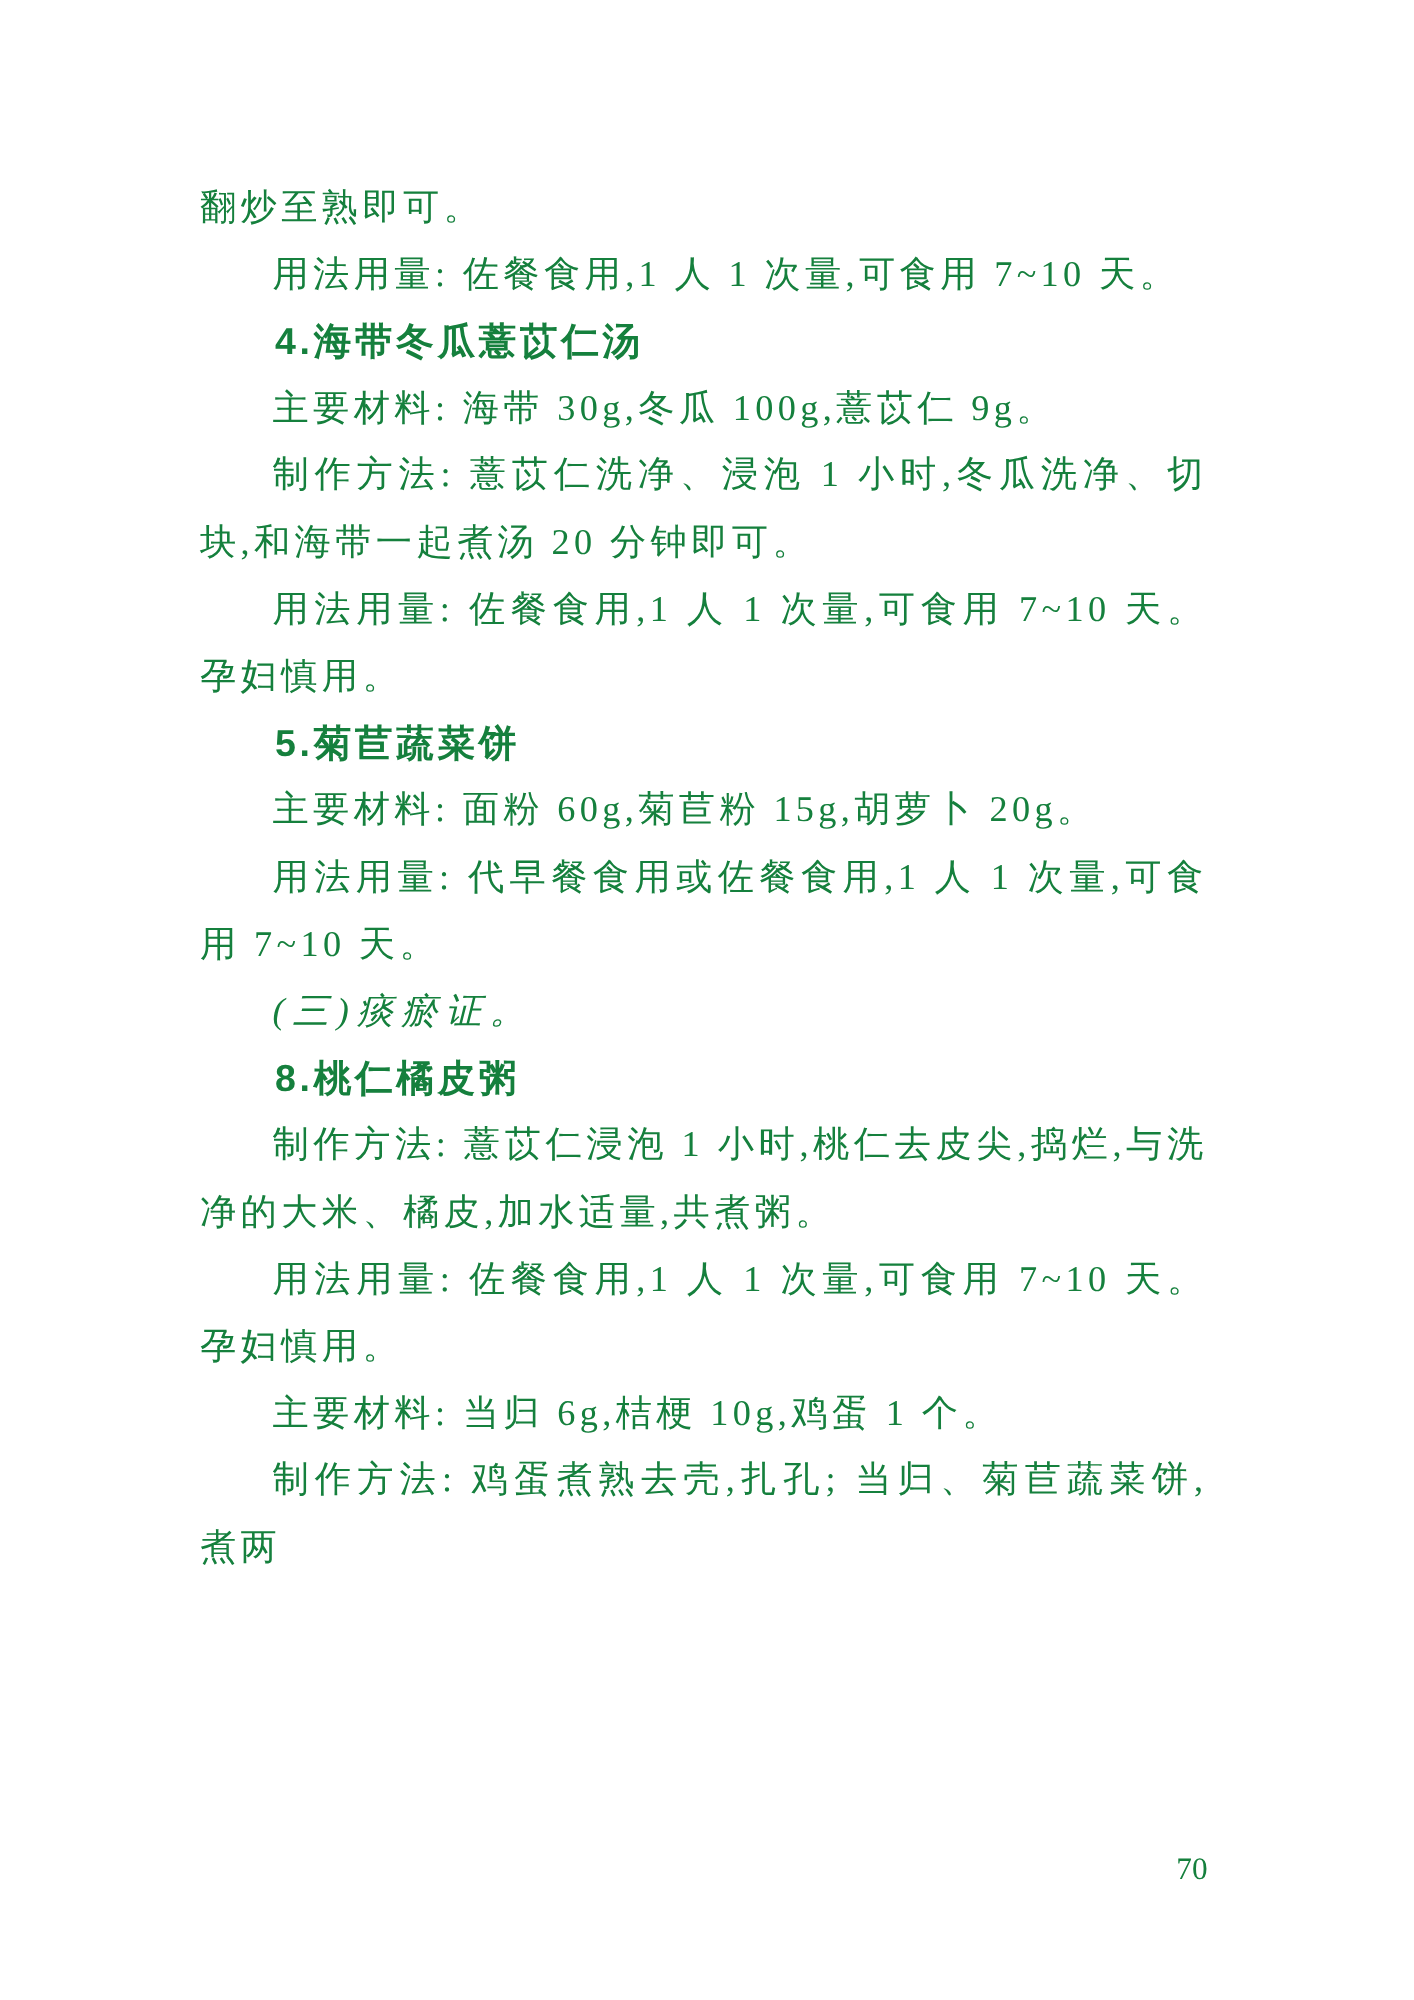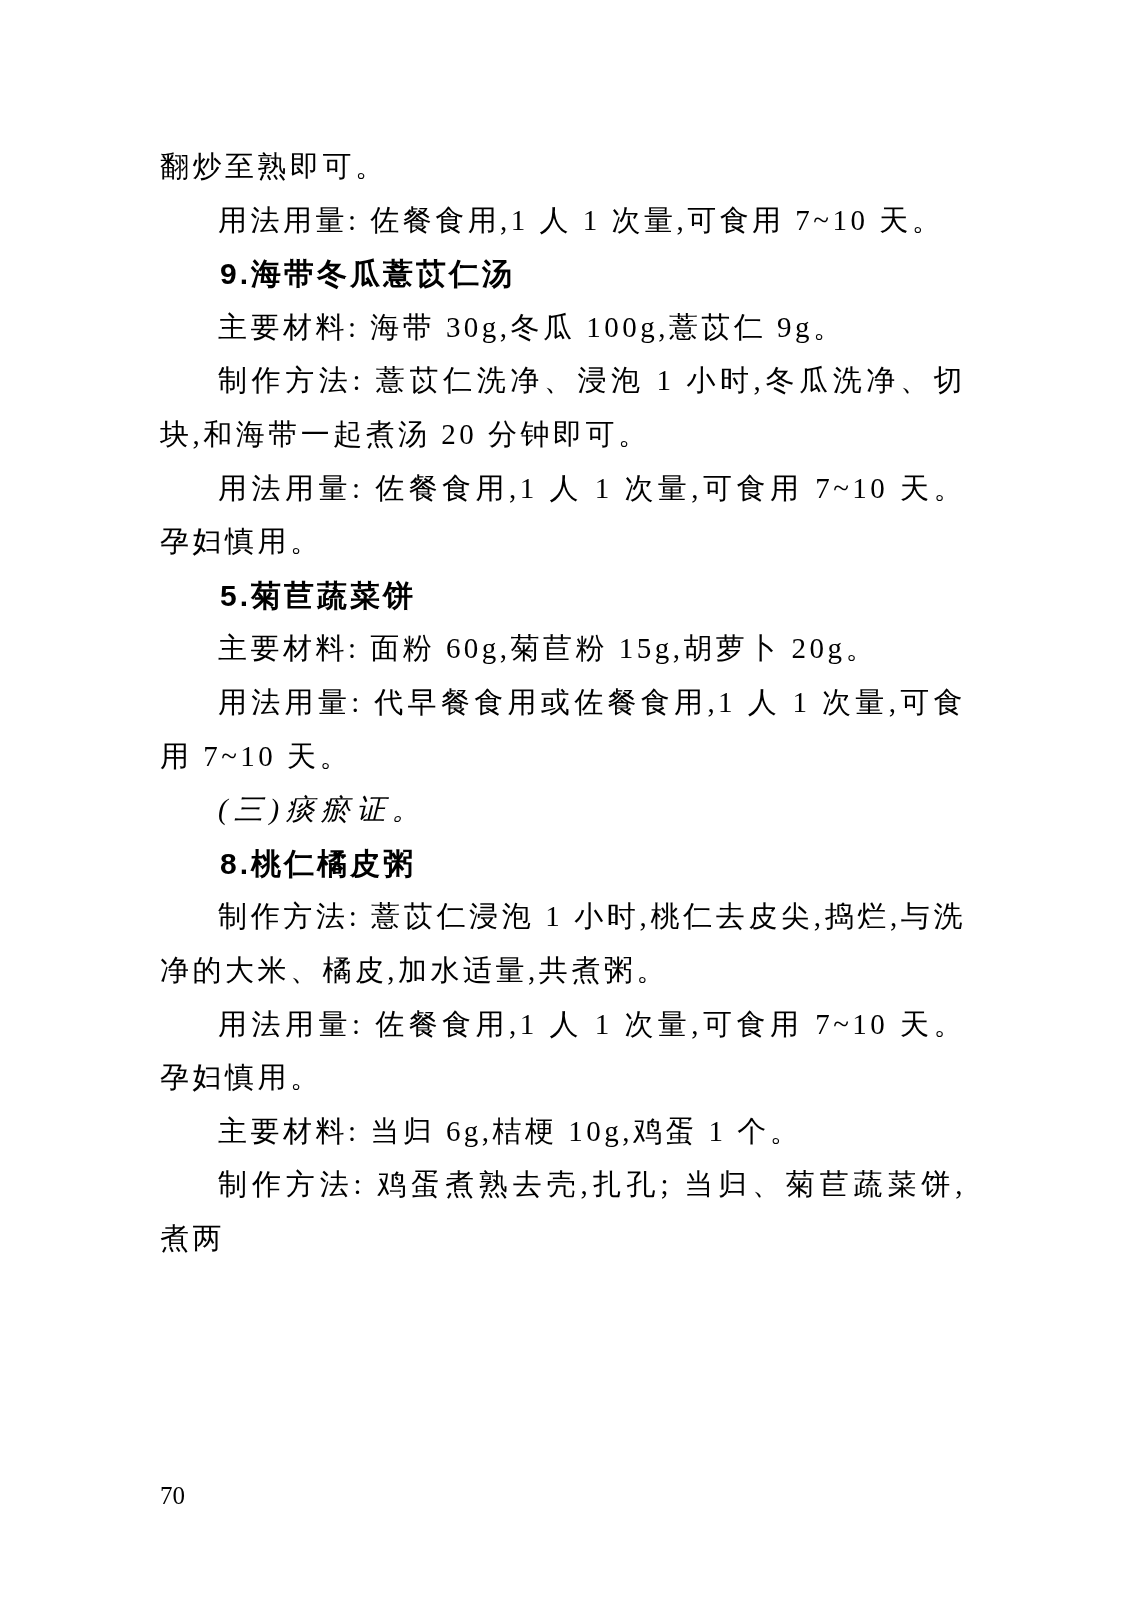--- a/index.html
+++ b/index.html
@@ -7,21 +7,21 @@
     padding: 0;
     background: #ffffff;
   }
   .page {
     position: relative;
     width: 1131px;
     height: 1600px;
     background: #ffffff;
     overflow: hidden;
     font-family: "Liberation Serif", "DejaVu Serif", serif;
-    color: #000000;
+    color: #15803d;
   }
   .text-block {
     position: absolute;
     left: 160px;
     top: 140px;
     width: 806px;
     font-size: 29px;
     line-height: 53.6px;
     letter-spacing: 0.12em;
     text-align: justify;
@@ -47,34 +47,34 @@
   p.subheading {
     text-indent: 2em;
     font-style: italic;
     letter-spacing: 0.22em;
   }
   .footer {
     position: absolute;
     left: 160px;
     top: 1482px;
     width: 806px;
-    text-align: left;
+    text-align: right;
     font-size: 25px;
     letter-spacing: 0;
   }
 </style>
 </head>
 <body>
 
 <div class="page">
   <div class="text-block">
 
   <p class="continuation">翻炒至熟即可。</p>
       <p class="body">用法用量: 佐餐食用,1 人 1 次量,可食用 7~10 天。</p>
-      <p class="heading">9.海带冬瓜薏苡仁汤</p>
+      <p class="heading">4.海带冬瓜薏苡仁汤</p>
       <p class="body">主要材料: 海带 30g,冬瓜 100g,薏苡仁 9g。</p>
       <p class="body">制作方法: 薏苡仁洗净、浸泡 1 小时,冬瓜洗净、切块,和海带一起煮汤 20 分钟即可。</p>
       <p class="body">用法用量: 佐餐食用,1 人 1 次量,可食用 7~10 天。孕妇慎用。</p>
       <p class="heading">5.菊苣蔬菜饼</p>
       <p class="body">主要材料: 面粉 60g,菊苣粉 15g,胡萝卜 20g。</p>
       <p class="body">用法用量: 代早餐食用或佐餐食用,1 人 1 次量,可食用 7~10 天。</p>
       <p class="subheading">(三)痰瘀证。</p>
       <p class="heading">8.桃仁橘皮粥</p>
       <p class="body">制作方法: 薏苡仁浸泡 1 小时,桃仁去皮尖,捣烂,与洗净的大米、橘皮,加水适量,共煮粥。</p>
       <p class="body">用法用量: 佐餐食用,1 人 1 次量,可食用 7~10 天。孕妇慎用。</p>

